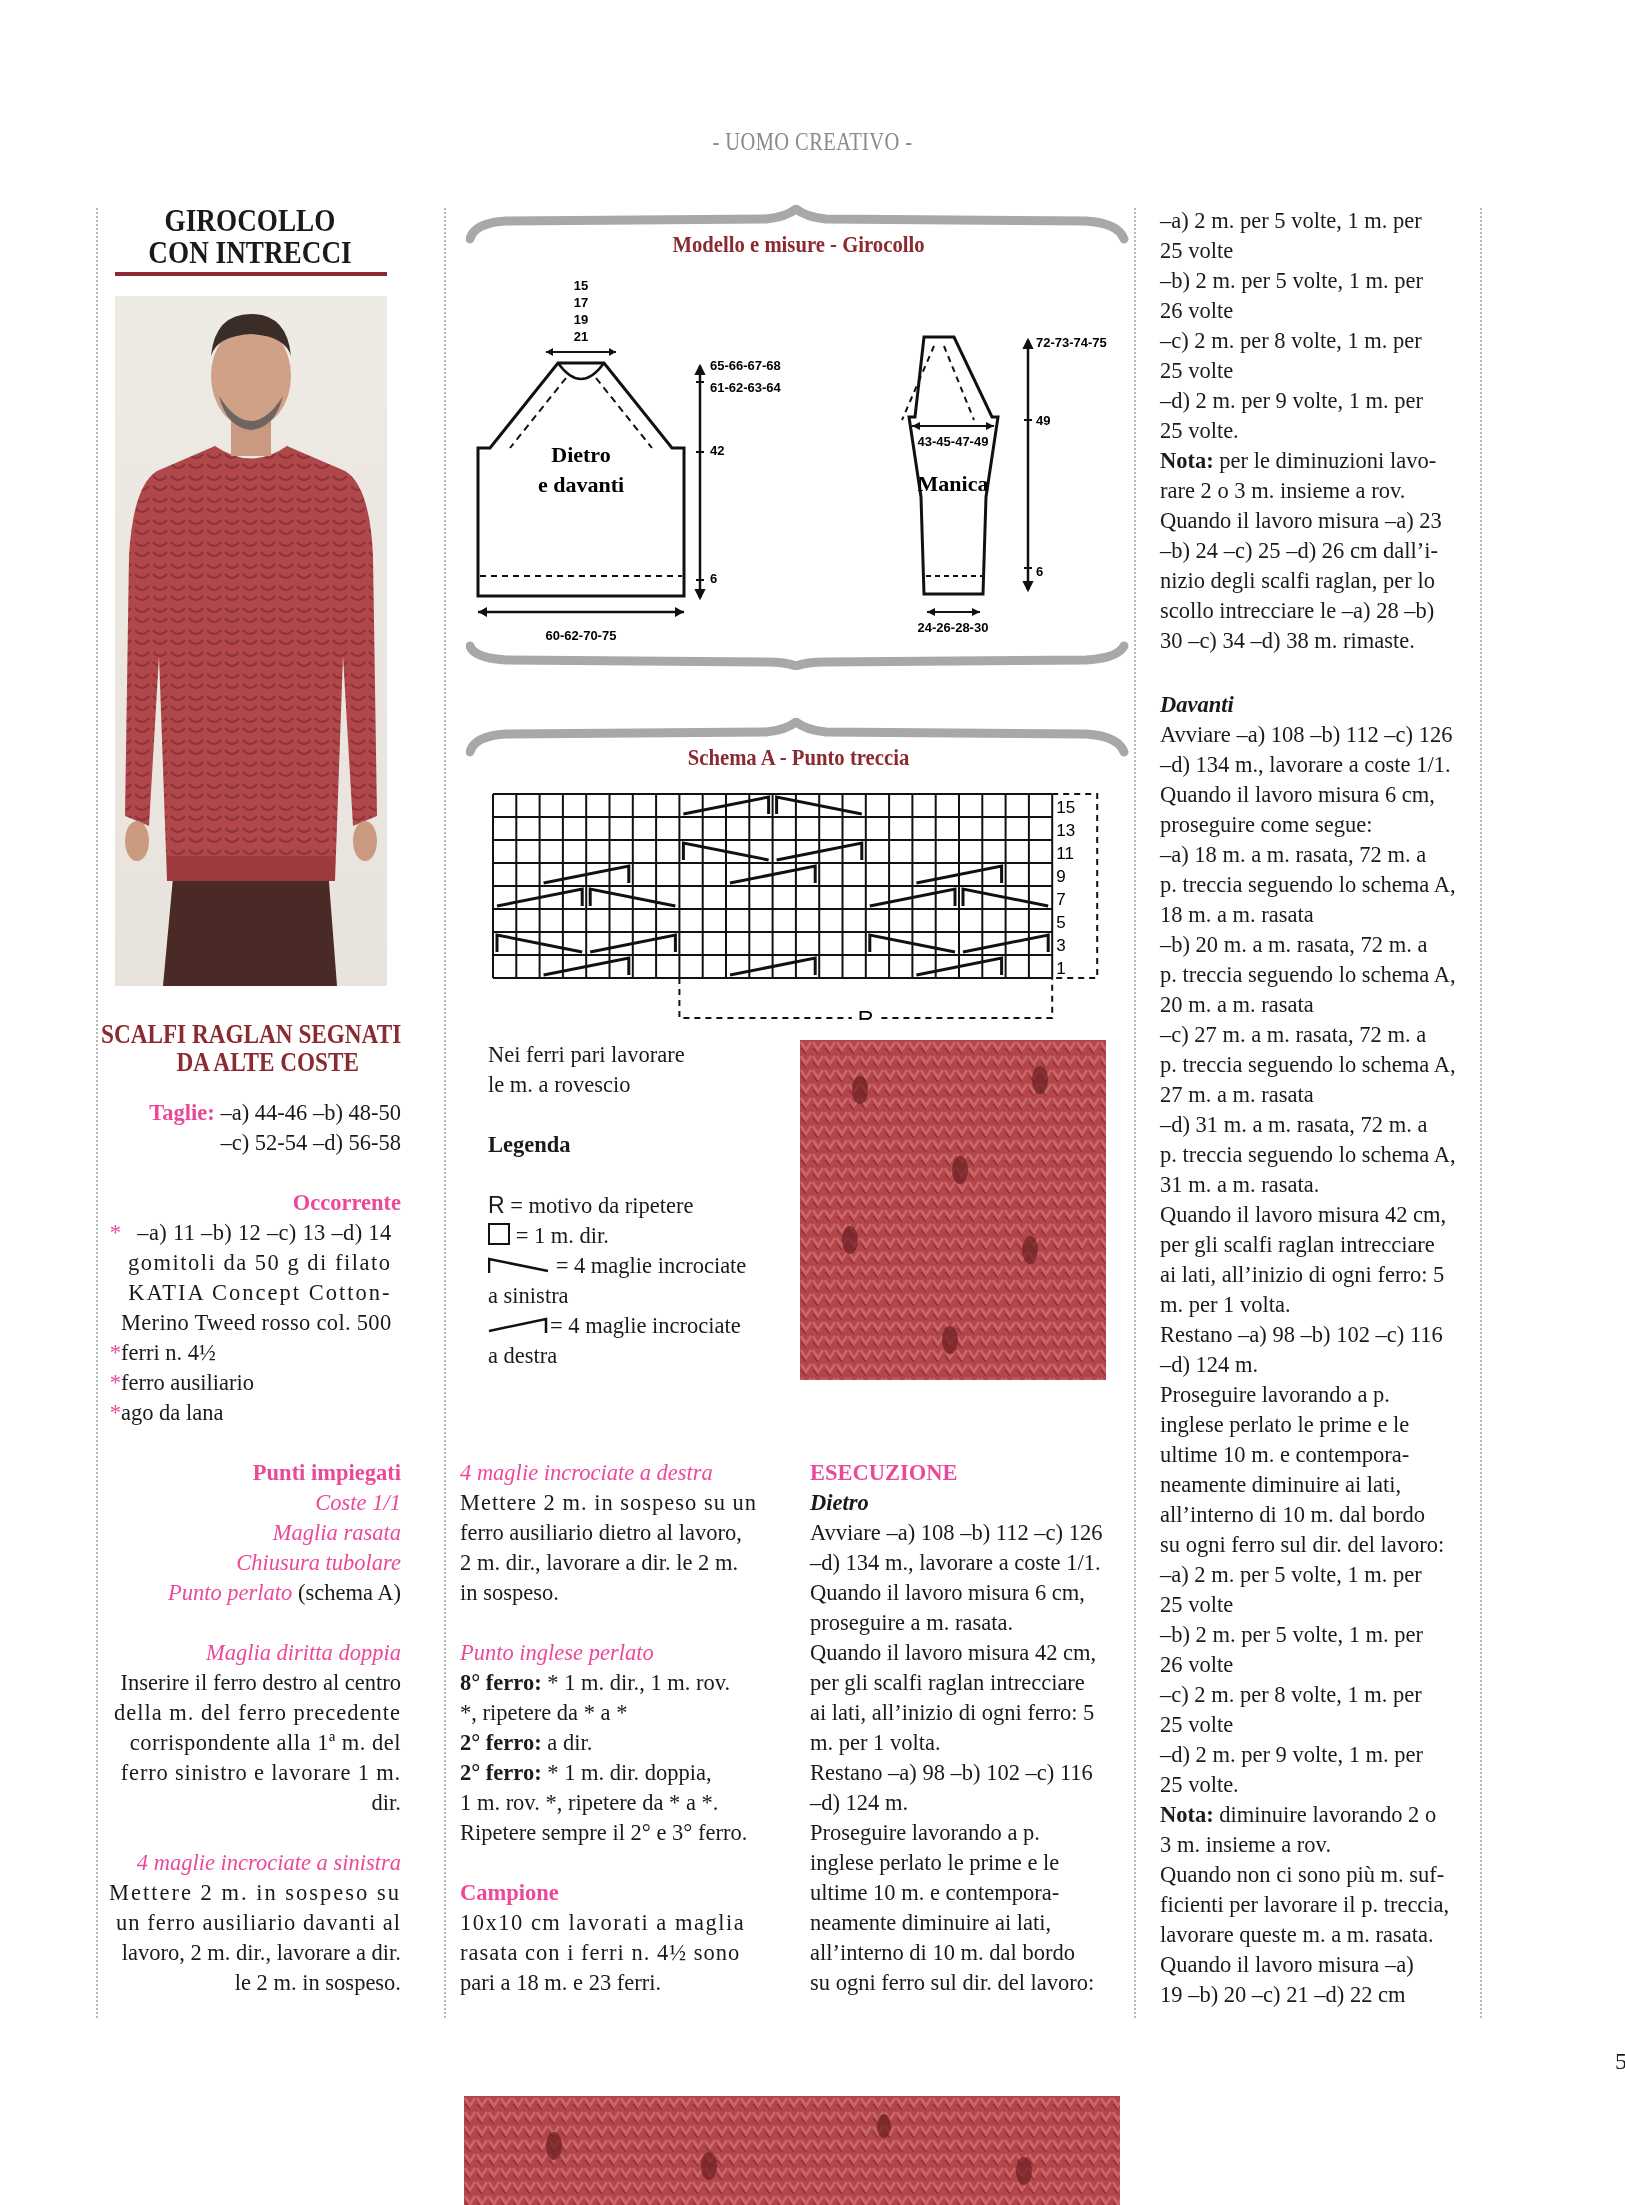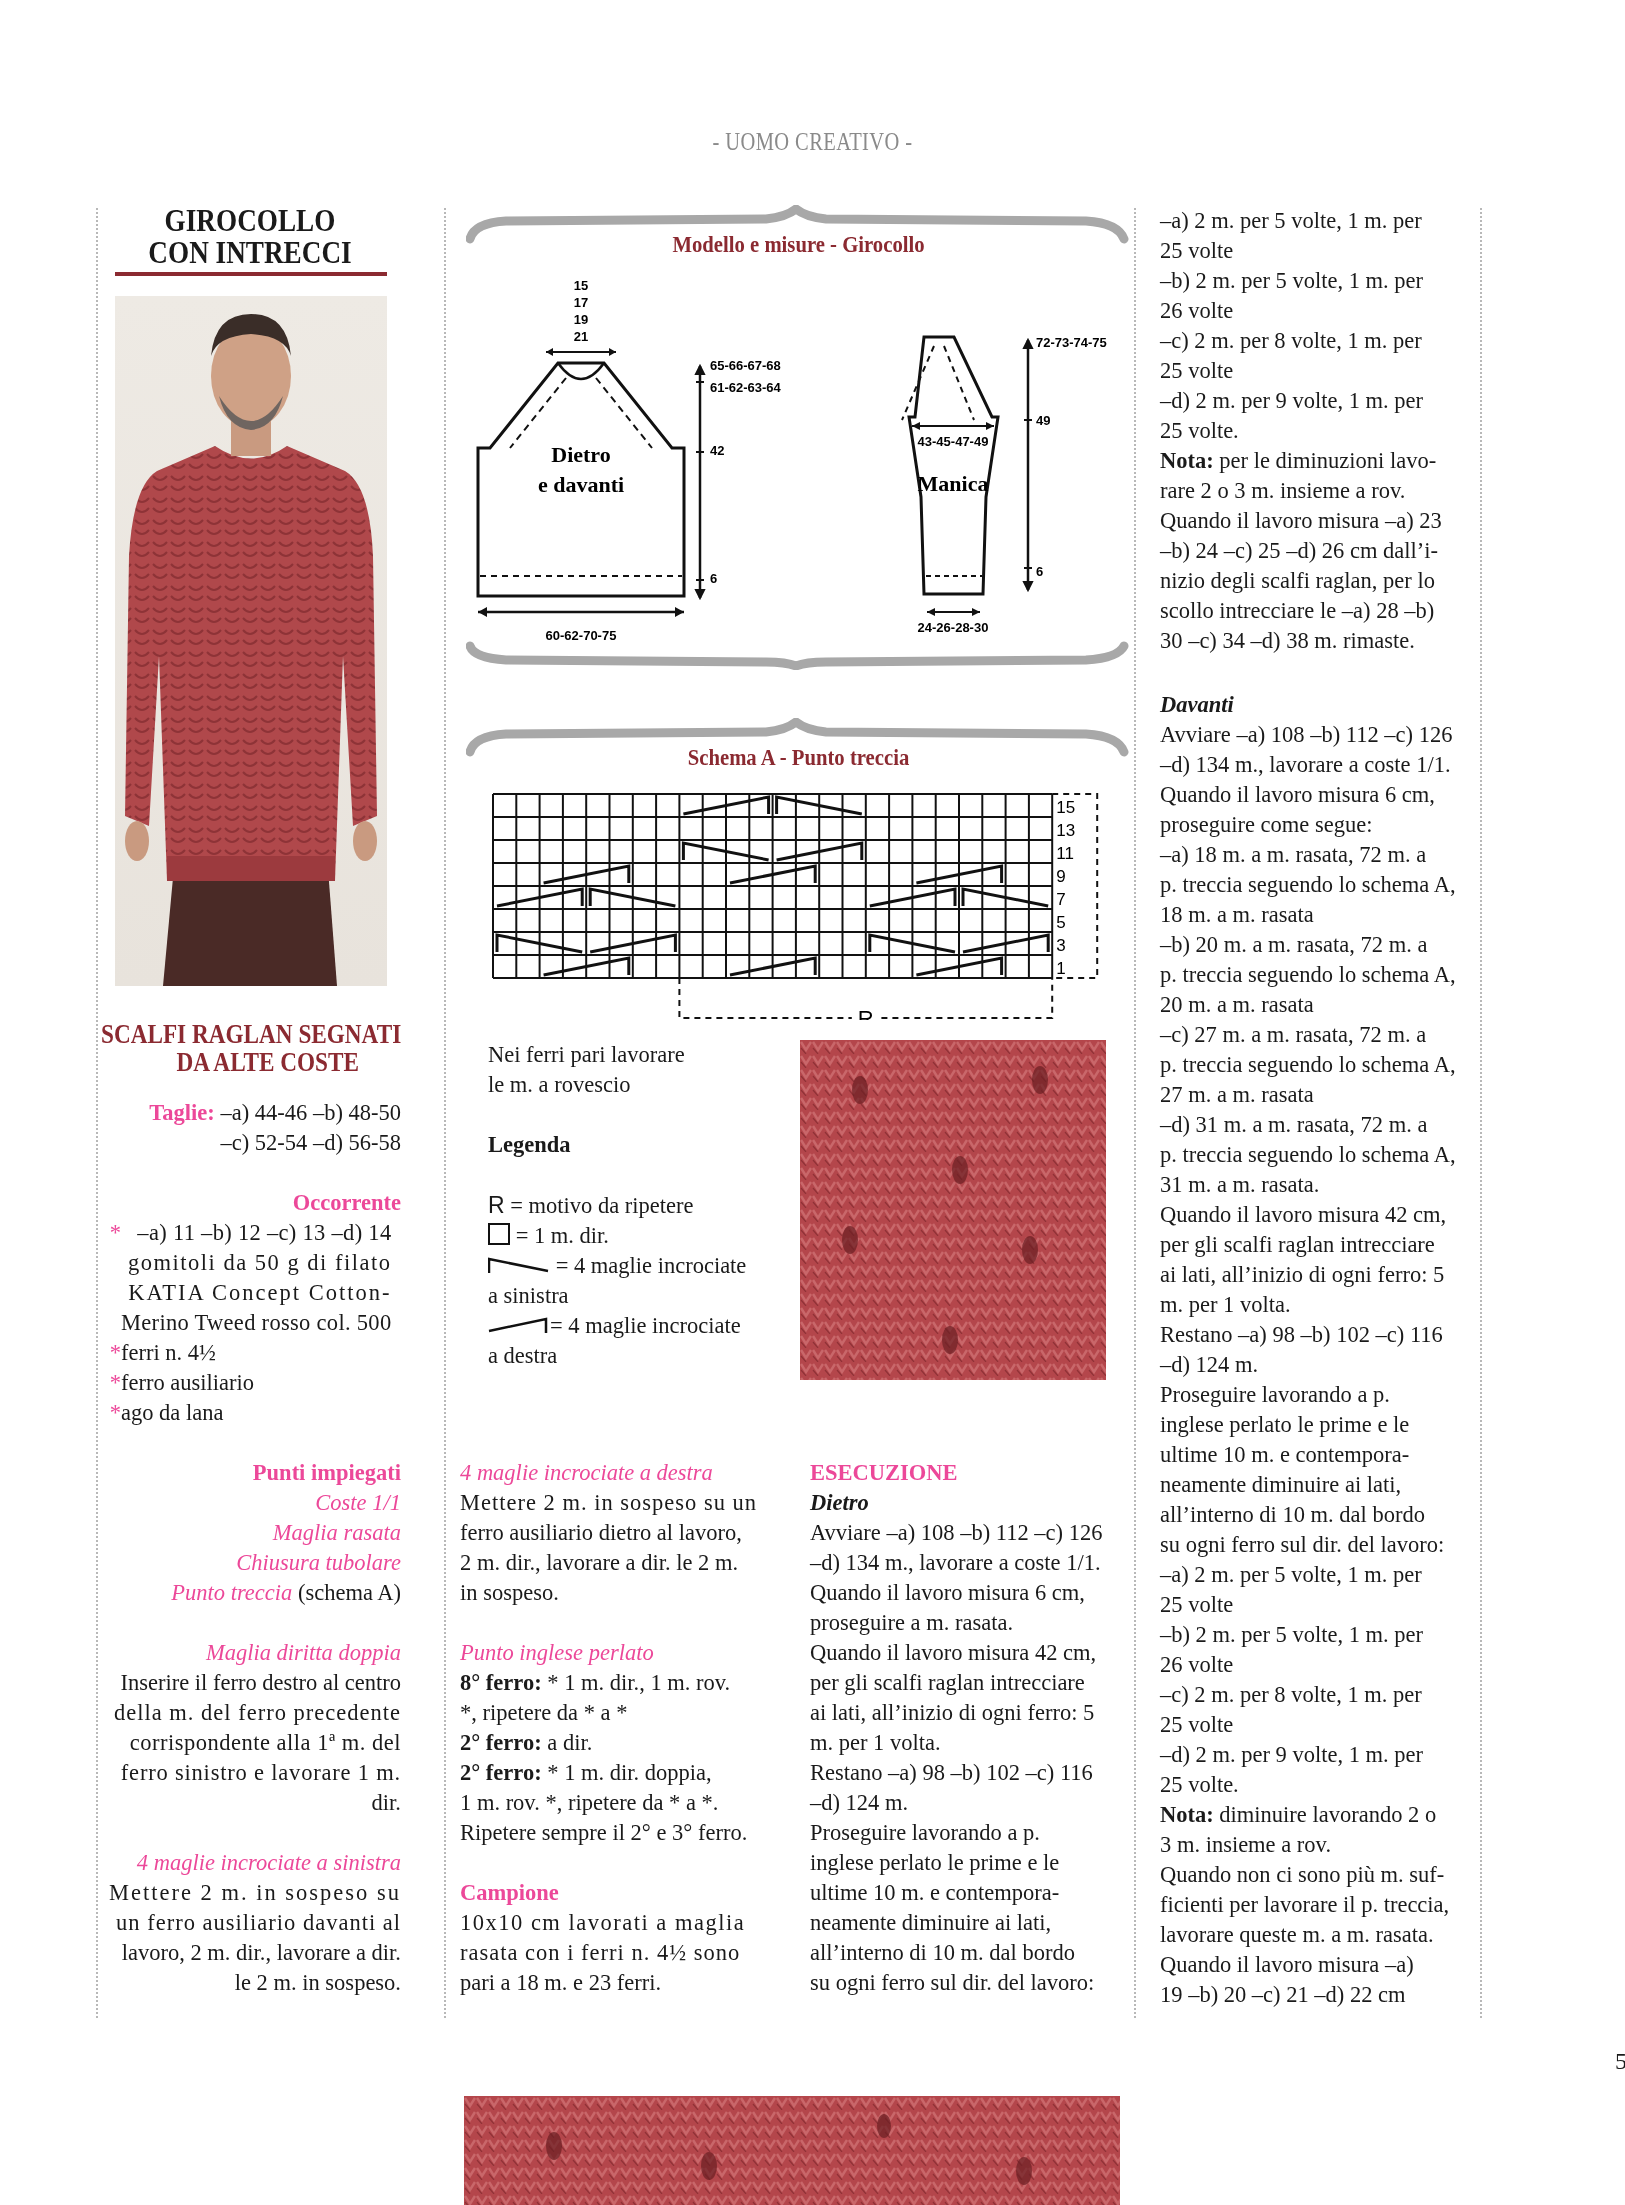--- a/index.html
+++ b/index.html
@@ -92,21 +92,21 @@
     <div style="display:flex;">
       <span class="red" style="width:20px;">*</span>
       <span>ago da lana</span>
     </div>
   </div>
   <div style="height:30px"></div>
   <div class="red hd">Punti impiegati</div>
   <div class="red it">Coste 1/1</div>
   <div class="red it">Maglia rasata</div>
   <div class="red it">Chiusura tubolare</div>
-  <div class="line"><span class="red it">Punto treccia</span><span> (schema A)</span></div>
+  <div class="line"><span class="red it">Punto perlato</span><span> (schema A)</span></div>
   <div style="height:30px"></div>
   <div class="red it">Maglia diritta doppia</div>
   <div class="line">Inserire il ferro destro al centro</div>
   <div class="line" style="letter-spacing:1px">della m. del ferro precedente</div>
   <div class="line" style="letter-spacing:0.5px">corrispondente alla 1ª m. del</div>
   <div class="line" style="letter-spacing:0.8px">ferro sinistro e lavorare 1 m.</div>
   <div class="line">dir.</div>
   <div style="height:30px"></div>
   <div class="red it">4 maglie incrociate a sinistra</div>
   <div class="line" style="letter-spacing:2px">Mettere 2 m. in sospeso su</div>

